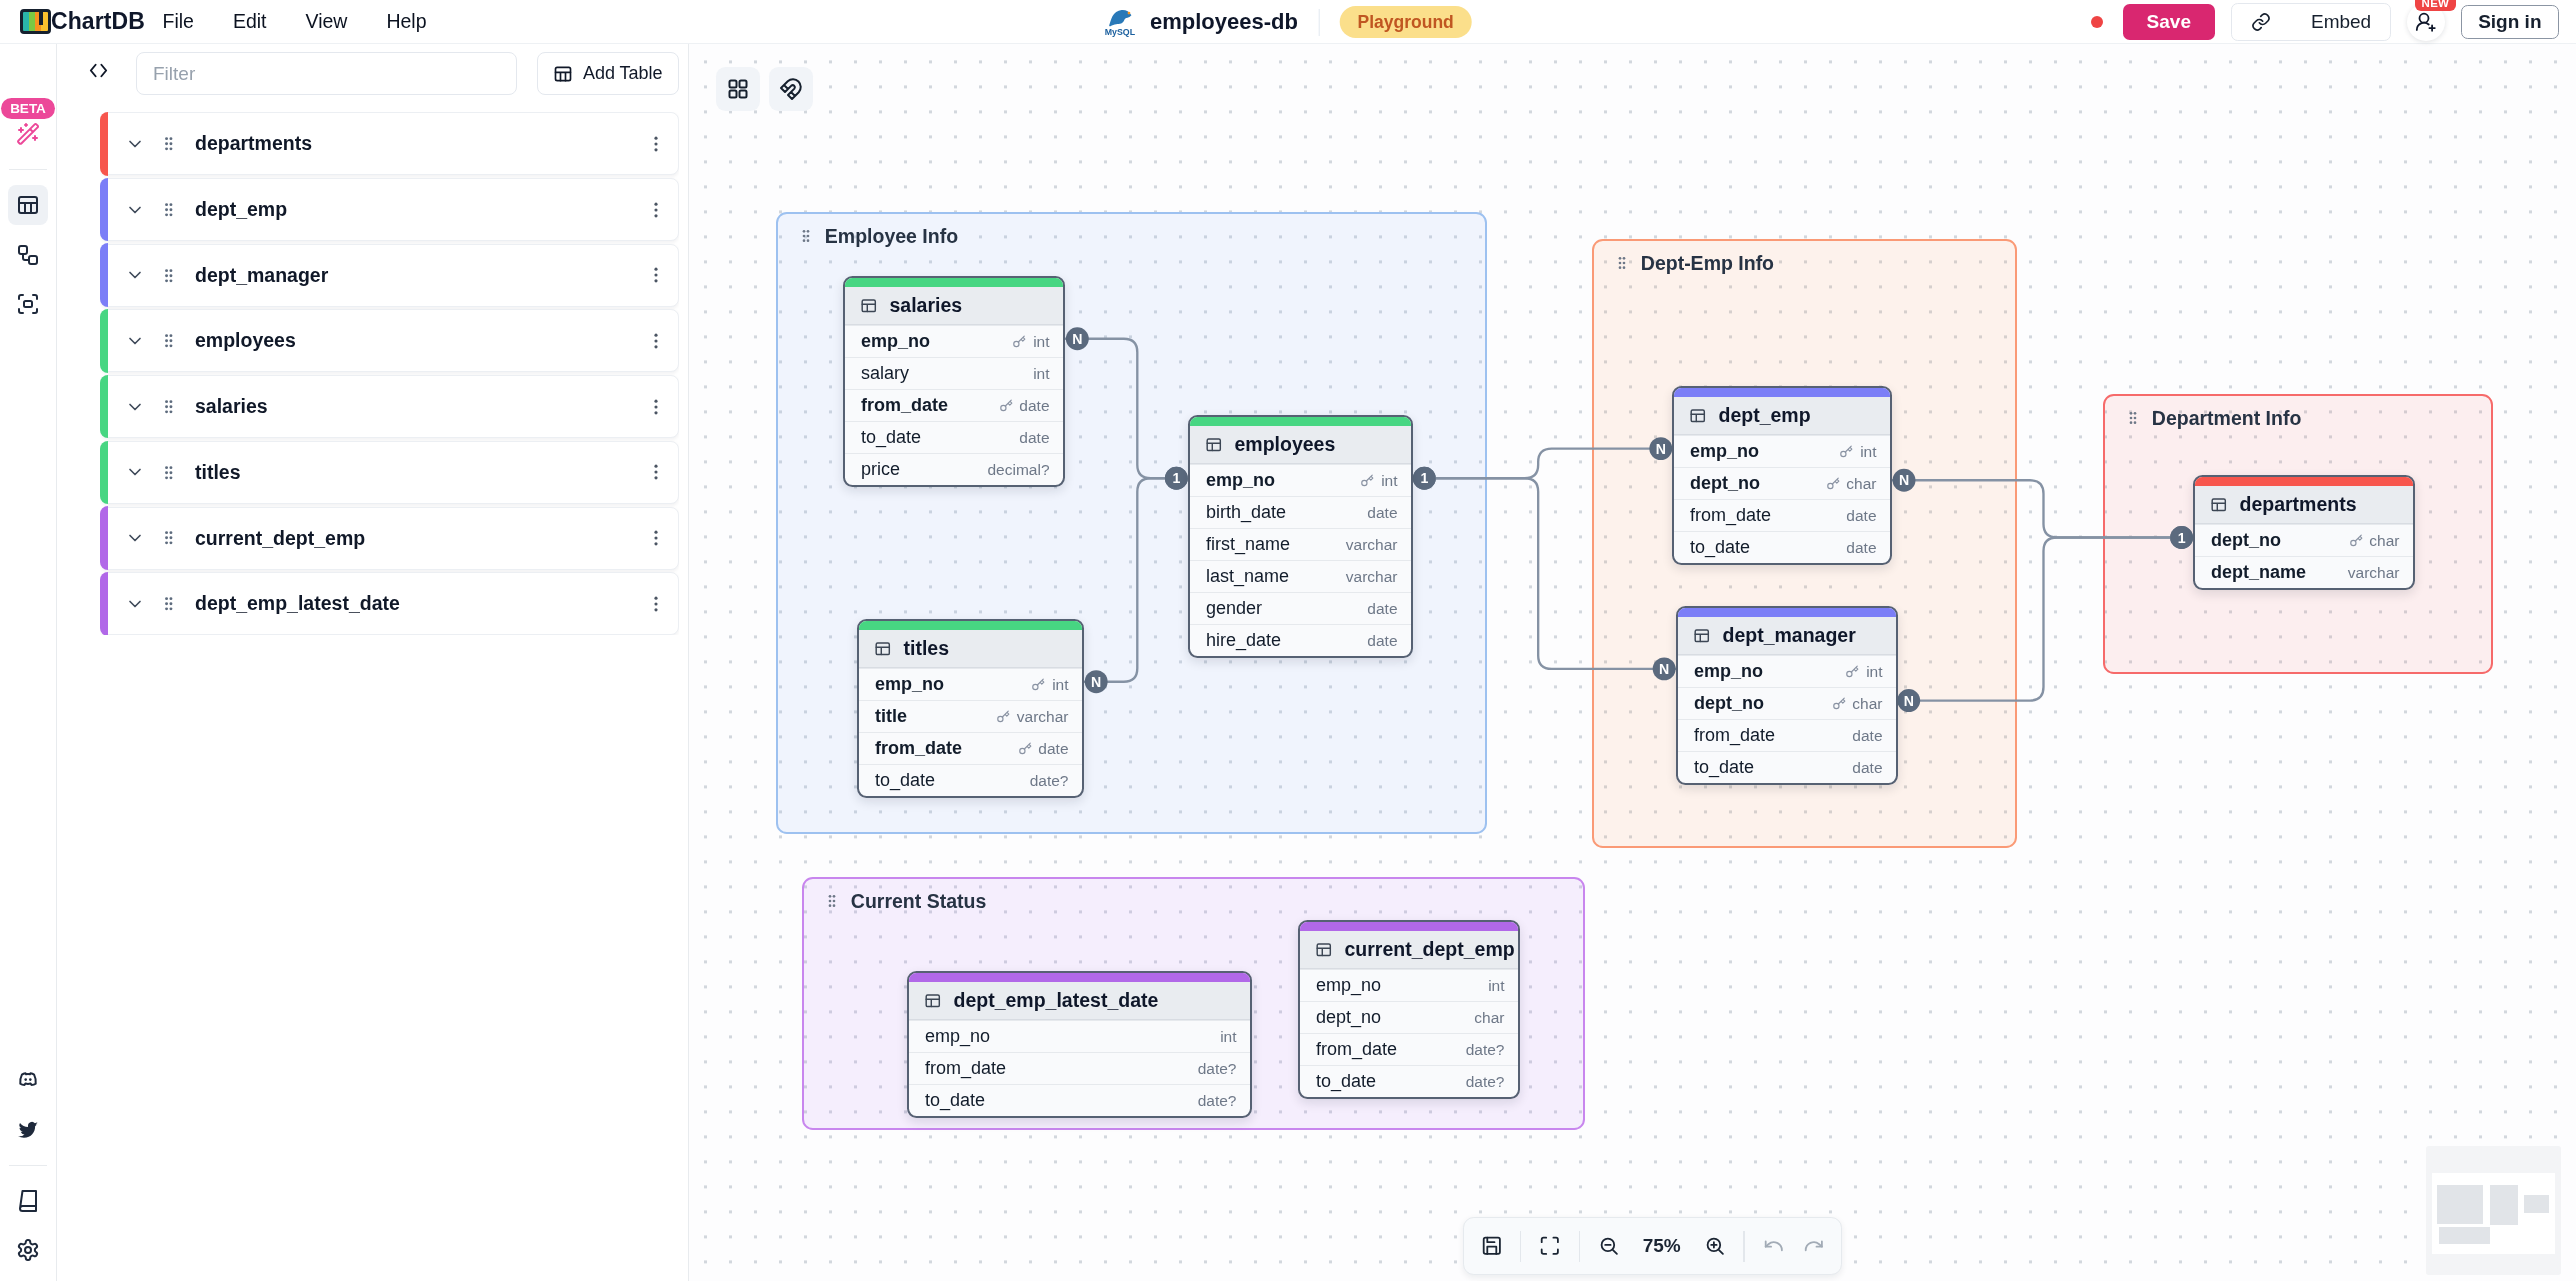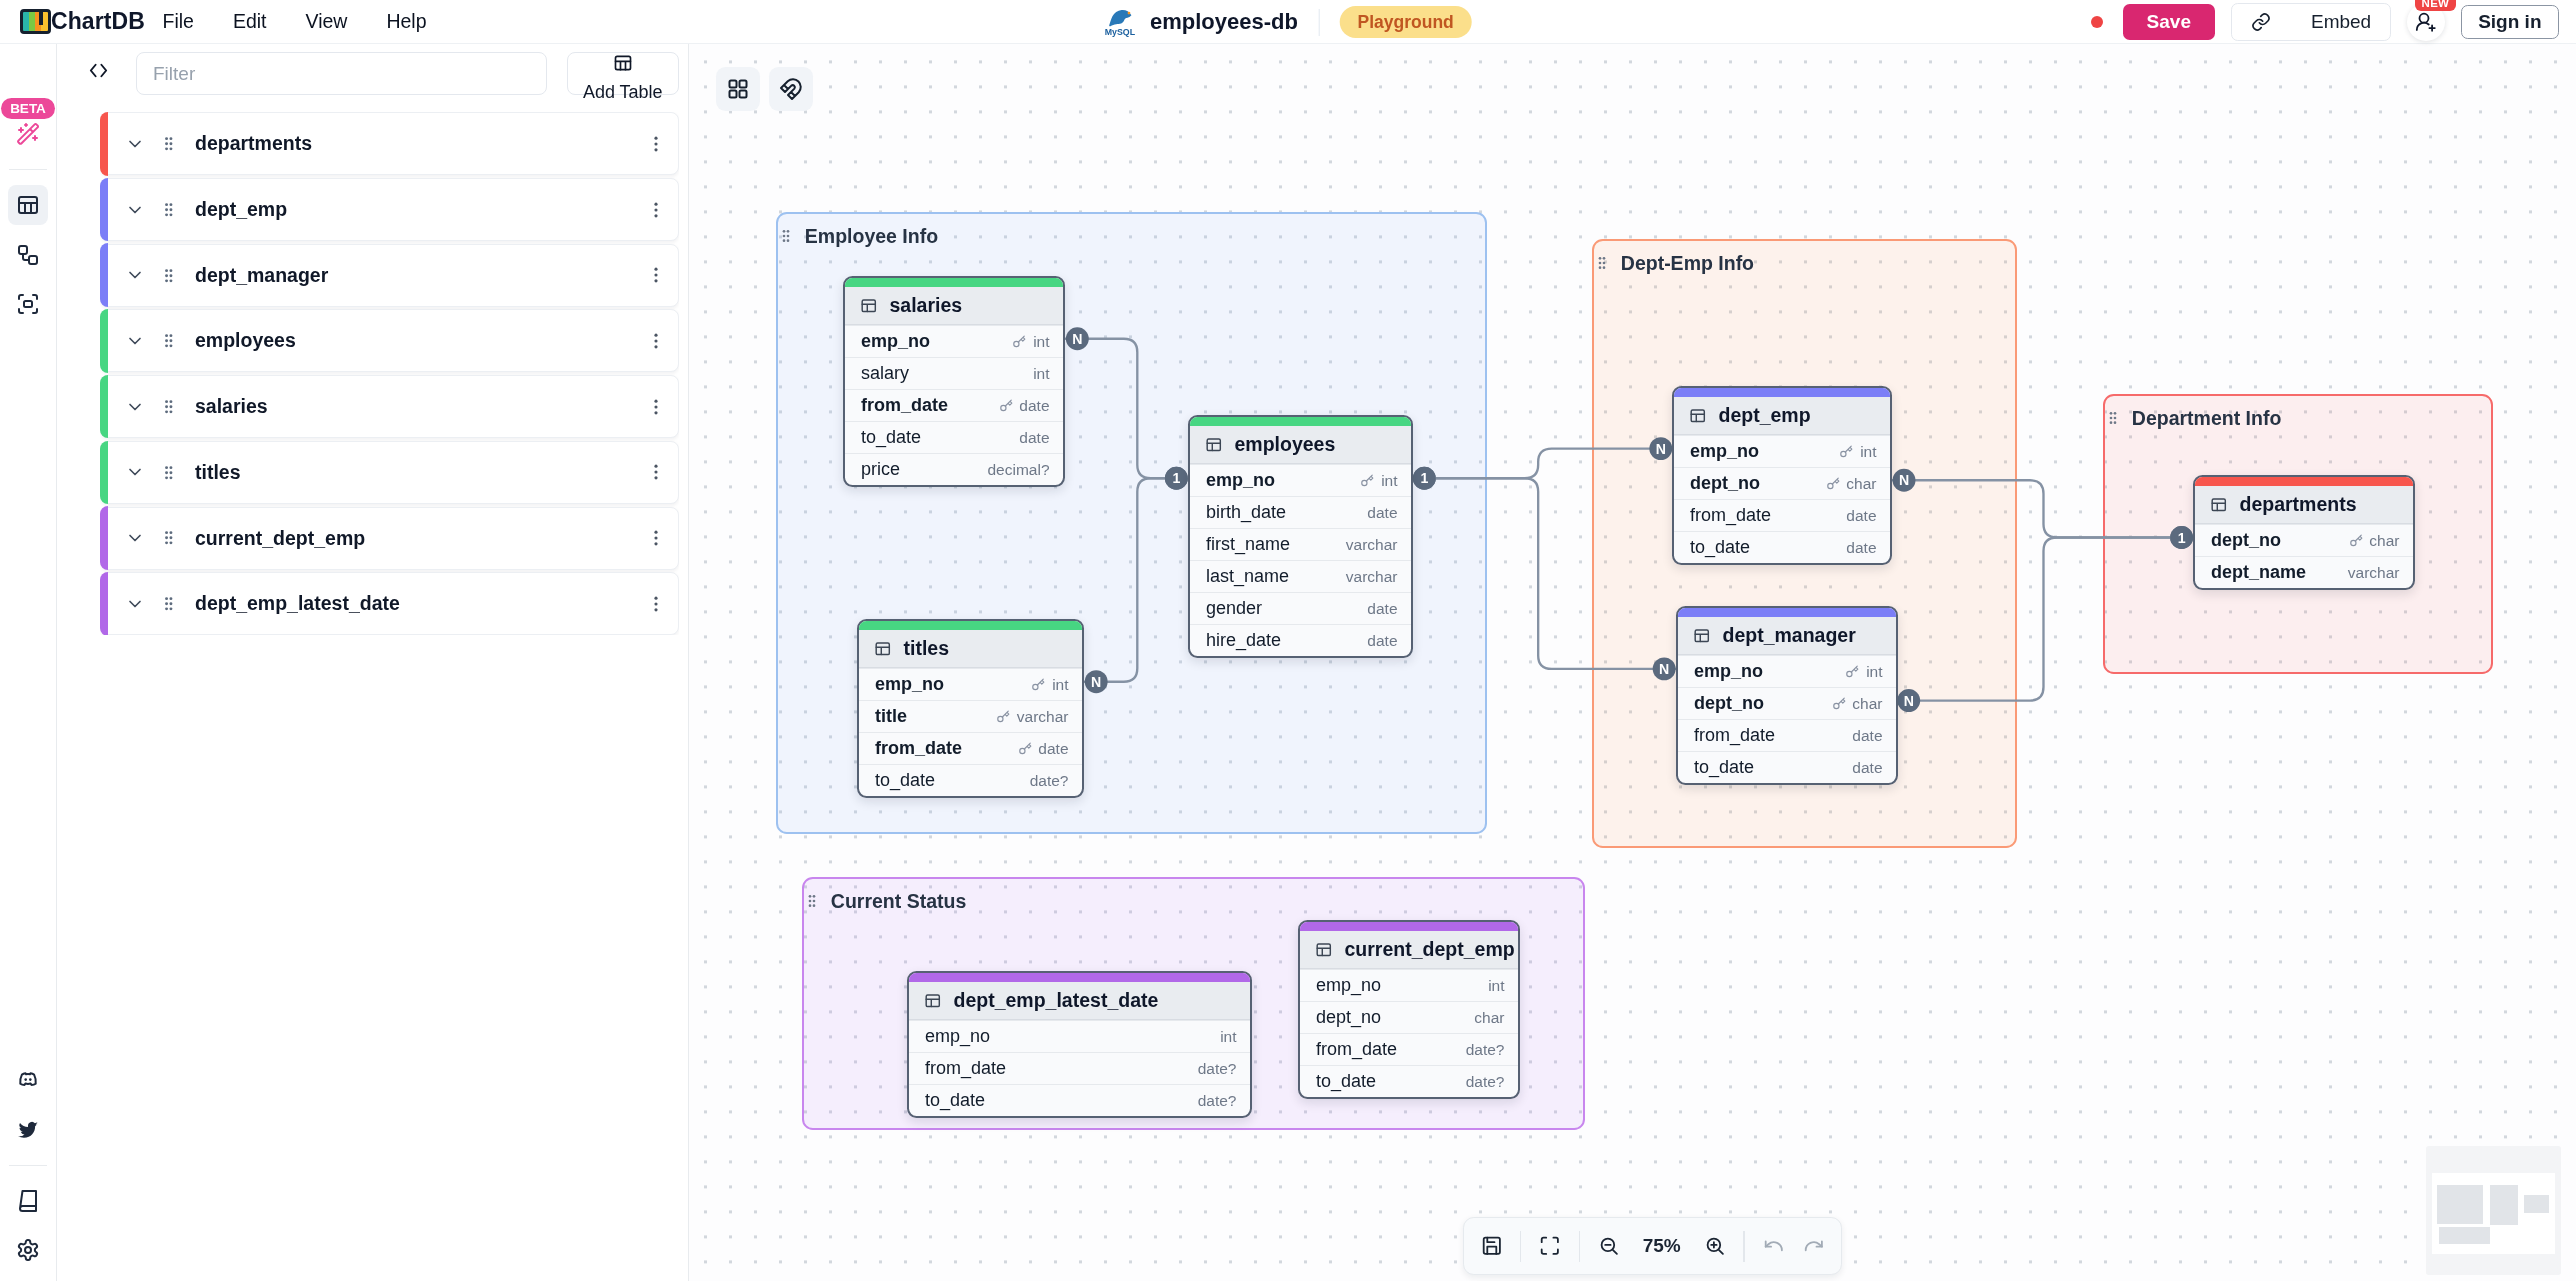--- a/index.html
+++ b/index.html
@@ -58,42 +58,42 @@
   .sidebar { width:632px; flex:0 0 632px; background:#fff; border-right:1.3px solid #e8ebee;
     display:flex; flex-direction:column; padding:8px 9.4px 0 0; }
   .sidebar-top { display:flex; align-items:flex-start; padding-left:23px; gap:20px; height:51px; flex:0 0 51px;}
   .code-btn { width:36px; height:36px; display:flex; align-items:center; justify-content:center;
     border-radius:6.7px; cursor:pointer; color:#101828; }
   .filter-input { flex:1; height:43px; border:1.3px solid #e4e8ee; border-radius:8px;
     font-size:19px; padding:0 16px; color:#334155; outline:none; font-family:inherit; }
   .filter-input::placeholder { color:#97a1ad; }
   .add-table-btn { display:flex; align-items:center; gap:9.4px; height:43px; padding:0 15px;
     border:1.3px solid #e4e8ee; border-radius:8px; background:#fff; font-size:18px; font-weight:500;
-    cursor:pointer; color:#101828; white-space:nowrap;flex-direction:column; }
+    cursor:pointer; color:#101828; white-space:nowrap; }
   .table-list { margin:9.4px 0 0 43px; display:flex; flex-direction:column; gap:2.7px; overflow:hidden; }
   .side-item { position:relative; height:63px; background:#fff; border:1.3px solid #eceff3;
     border-radius:8px; display:flex; align-items:center; padding:0 12px 0 24px;
     box-shadow:0 1.3px 3.4px rgba(15,23,42,.05); cursor:pointer; }
   .accent { position:absolute; left:-1.3px; top:-1.3px; bottom:-1.3px; width:8px;
     border-radius:8px 0 0 8px; }
   .side-item .chev { color:#3f4a5a; margin-right:15px; display:flex; }
   .side-item .dots { color:#5d6b7d; margin-right:17.5px; display:flex; }
   .side-label { font-size:19.5px; font-weight:600; color:#101828; flex:1; }
   .kebab { color:#4b5563; display:flex; }
 
   
   .canvas { position:relative; flex:1; background:#fdfdfe; overflow:hidden;
     background-image:radial-gradient(circle, #d2d7dd 1.6px, transparent 2px);
     background-size:25px 25px; background-position:4px 5.4px; }
   .canvas-toolbar { position:absolute; left:27px; top:23px; display:flex; gap:9.4px; z-index:30;}
   .ctool-btn { width:44px; height:44px; border-radius:9.4px; background:#f1f4f8;
     display:flex; align-items:center; justify-content:center; color:#16202e; cursor:pointer; }
 
   .group { position:absolute; border-radius:10.8px; z-index:1; }
-  .group-label { position:absolute; left:0; top:10.8px; display:flex; align-items:center; gap:10.8px;
+  .group-label { position:absolute; left:20px; top:10.8px; display:flex; align-items:center; gap:10.8px;
     color:#273344; font-size:19.5px; font-weight:700; }
   .group-label .dots { color:#6d7787; display:flex; cursor:grab; }
 
   svg.edges { position:absolute; left:0; top:0; z-index:2; pointer-events:none; }
 
   .tbl { position:absolute; background:#f9fafc; border:2px solid #566173; border-radius:9.4px;
     box-shadow:0 4px 10.8px rgba(15,23,42,.12); z-index:10; overflow:hidden; cursor:grab; }
   .tbl-bar { height:9.4px; }
   .tbl-head { height:38px; background:#e9ecf0; display:flex; align-items:center; gap:12px;
     padding:0 15px; border-bottom:0.7px solid #d8dce2; color:#3c4654; }

